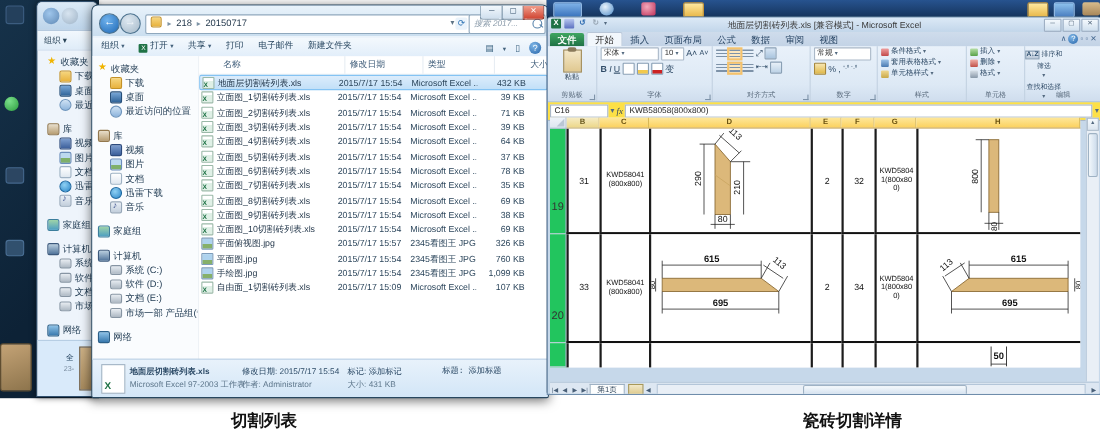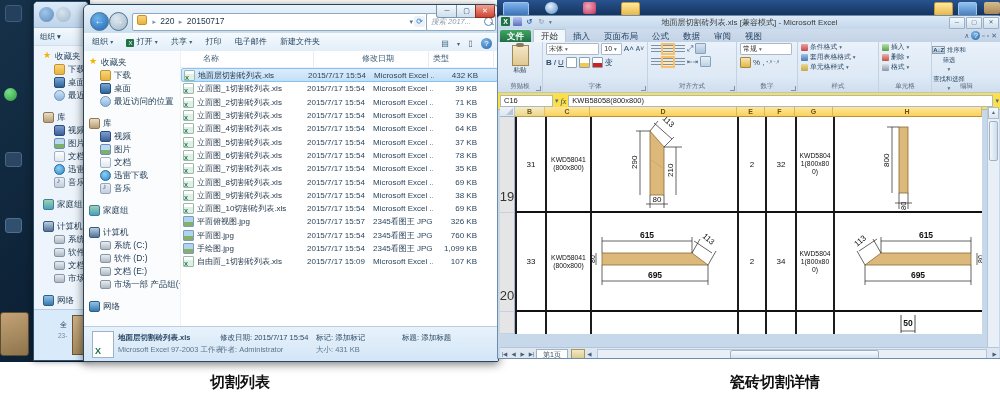--- a/index.html
+++ b/index.html
@@ -91,42 +91,42 @@
   .si-music::before{content:"♪";position:absolute;left:1.5px;top:-2px;font-size:8px;color:#4a5d96;}
   .si-homegroup{background:linear-gradient(#9fd4a8,#4c9ec2);border:1px solid #3c7e9c;}
   .si-computer{background:linear-gradient(#b9cede,#51749b);border:1px solid #3c597c;}
   .si-drive{background:linear-gradient(#e8edf2,#aeb9c4);border:1px solid #8795a3;height:7px;border-radius:2px;}
   .si-network{background:linear-gradient(#8fc3e8,#3878ad);border:1px solid #2c6089;}
   #fg-list{flex:1;overflow:hidden;position:relative;}
   #list-head{display:flex;height:16px;border-bottom:1px solid #eef2f6;font-size:8px;color:#3c5a77;line-height:16px;align-items:flex-end;}
   #list-head span{border-right:1px solid #e7edf3;padding-left:4px;}
   .col-icon{width:14px;flex:none;border-right:none!important;}
   .col-name{width:110px;flex:none;}
-  .col-date{width:66px;flex:none;margin-left:44px;}
+  .col-date{width:66px;flex:none;}
   .col-type{width:60px;flex:none;}
   .col-size{width:44px;flex:none;text-align:right;padding-right:4px;}
   .frow{display:flex;height:13.3px;align-items:center;font-size:8px;color:#1e3246;white-space:nowrap;}
   .frow.sel{background:linear-gradient(#dcecfb,#c2e0f8);border:1px solid #84c3f3;border-radius:2px;height:12.3px;}
   .fi{width:9px;height:9px;margin:0 3px 0 2px;flex:none;border-radius:1px;position:relative;}
   .fi-xls{background:linear-gradient(#ffffff 30%,#dff0e6 30%);border:1px solid #9bb9a8;}
   .fi-xls::before{content:"X";position:absolute;left:0;bottom:-1px;font-size:6px;font-weight:bold;color:#1f7246;}
   .fi-jpg{background:linear-gradient(#aed3ee 55%,#86b06a 55%);border:1px solid #7d9cba;}
   .fname{width:110px;flex:none;overflow:hidden;text-overflow:ellipsis;}
   .fdate{width:66px;flex:none;color:#2c465c;}
   .ftype{width:60px;flex:none;color:#2c465c;overflow:hidden;}
   .fsize{width:44px;flex:none;text-align:right;padding-right:4px;color:#2c465c;}
   #fg-details{position:absolute;left:0;bottom:0;right:0;height:34px;background:linear-gradient(#e8f2fb,#d3e6f7);
               border-top:1px solid #b7cee4;font-size:7.5px;color:#2c4a66;}
   #det-icon{position:absolute;left:8px;top:4px;width:20px;height:25px;background:#fff;border:1px solid #9fb2c4;}
   #det-icon::before{content:"X";position:absolute;left:2px;bottom:1px;color:#1f7246;font-weight:bold;font-size:9px;}
   .det-col{position:absolute;top:5px;line-height:12px;white-space:nowrap;}
   #det-c1{left:34px;font-weight:bold;}
   #det-c2{left:136px;}
   #det-c3{left:232px;}
-  #det-c4{left:318px;}
+  #det-c4{left:318px;font-family:Liberation Mono, monospace;}
   .det-sub{font-weight:normal;color:#5d768b;}
 
   
   #shot-right{left:497px;top:0;width:503px;height:357px;background:#0f2a47;}
   #taskbar{position:absolute;left:0;top:0;width:503px;height:15px;
            background:linear-gradient(#27538f,#16355e);}
   .tbi{position:absolute;top:1.5px;height:12px;border-radius:2px;}
   #tb1{left:6px;width:24px;background:linear-gradient(#7fb2e8,#3a74bd);border:1px solid #9cc4ee;}
   #tb2{left:44px;width:22px;background:radial-gradient(circle at 40% 35%,#e8f2fb,#4f8cc8);border-radius:50%/50%;width:13px;left:48px;}
   #tb3{left:86px;width:13px;background:radial-gradient(circle at 40% 35%,#f2a9bc,#c0315a);}
@@ -183,22 +183,22 @@
 
   #xl-grid{position:absolute;left:2px;top:91px;display:grid;
            grid-template-columns:15px 30px 45px 147px 28px 30px 38px 149px;
            grid-template-rows:10px 96px 99px 22px;background:#fff;}
   .gh{background:linear-gradient(#eef3f9,#dde6f0);border-right:1px solid #b6c4d4;border-bottom:1px solid #9eb6ce;position:relative;}
   .gh.corner::after{content:"";position:absolute;right:1px;bottom:1px;border-left:7px solid transparent;border-bottom:7px solid #b9c6d4;}
   .ghY{background:linear-gradient(#fee79b,#fbd15e);border-right:1px solid #d9b855;border-bottom:1px solid #b8923a;
        font-size:7px;color:#6b5210;text-align:center;line-height:10px;font-weight:bold;}
   .ghB{background:linear-gradient(#f6ecc4,#ecd788);border-right:1px solid #d9c27a;border-bottom:1px solid #b8a05a;
        font-size:7px;color:#6b5a20;text-align:center;line-height:10px;font-weight:bold;}
-  .grh{background:#e5e5e5;border-right:1px solid #9eb6ce;border-bottom:1px solid #c4d2e0;
-       font-size:13px;color:#333;display:flex;align-items:flex-end;justify-content:center;padding-bottom:8px;}
+  .grh{background:#22c55e;border-right:1px solid #9eb6ce;border-bottom:1px solid #c4d2e0;
+       font-size:10px;color:#333;display:flex;align-items:flex-end;justify-content:center;padding-bottom:18px;}
   .gc{background:#fff;border-left:2px solid #1c1c1c;position:relative;overflow:hidden;}
   .gc.hb{border-bottom:2.5px solid #111;}
   .gc.num{display:flex;align-items:center;justify-content:center;font-size:8px;color:#111;}
   .gc.code{display:flex;align-items:center;justify-content:center;font-size:6.8px;color:#111;
            text-align:center;word-break:break-all;line-height:8px;padding:0 2px;}
   svg text{font-family:"Liberation Sans",sans-serif;}
 
   #xl-vscroll{position:absolute;right:2px;top:91px;width:11px;height:240px;background:#e9eff6;border-left:1px solid #b4c6d9;}
   .scrbtn{height:10px;background:linear-gradient(#f6fafd,#dce6f0);border:1px solid #aebdcc;font-size:5px;text-align:center;line-height:9px;color:#54born6a80;color:#546a80;}
   #vthumb{margin:2px 1px;height:38px;background:linear-gradient(90deg,#f2f7fb,#cddcec);border:1px solid #9fb2c4;border-radius:2px;}
@@ -314,21 +314,21 @@
     </div>
   </div>
 
   <div id="fgwin" class="abs">
     <div id="fg-top">
       <div id="btn-back" class="navcirc">←</div>
       <div id="btn-fwd" class="navcirc">→</div>
       <div id="addrbar">
         <span class="si si-download" style="width:8px;height:8px;vertical-align:-1px;display:inline-block;"></span>
         <span class="sep">▸</span>
-        <span class="crumb">220</span>
+        <span class="crumb">218</span>
         <span class="sep">▸</span>
         <span class="crumb">20150717</span>
         <span id="addr-dd">▾</span>
         <span id="addr-refresh">⟳</span>
       </div>
       <div id="searchbox">
         <span>搜索 2017...</span>
         <span class="mag"></span>
       </div>
       <div class="winctl min">─</div>

